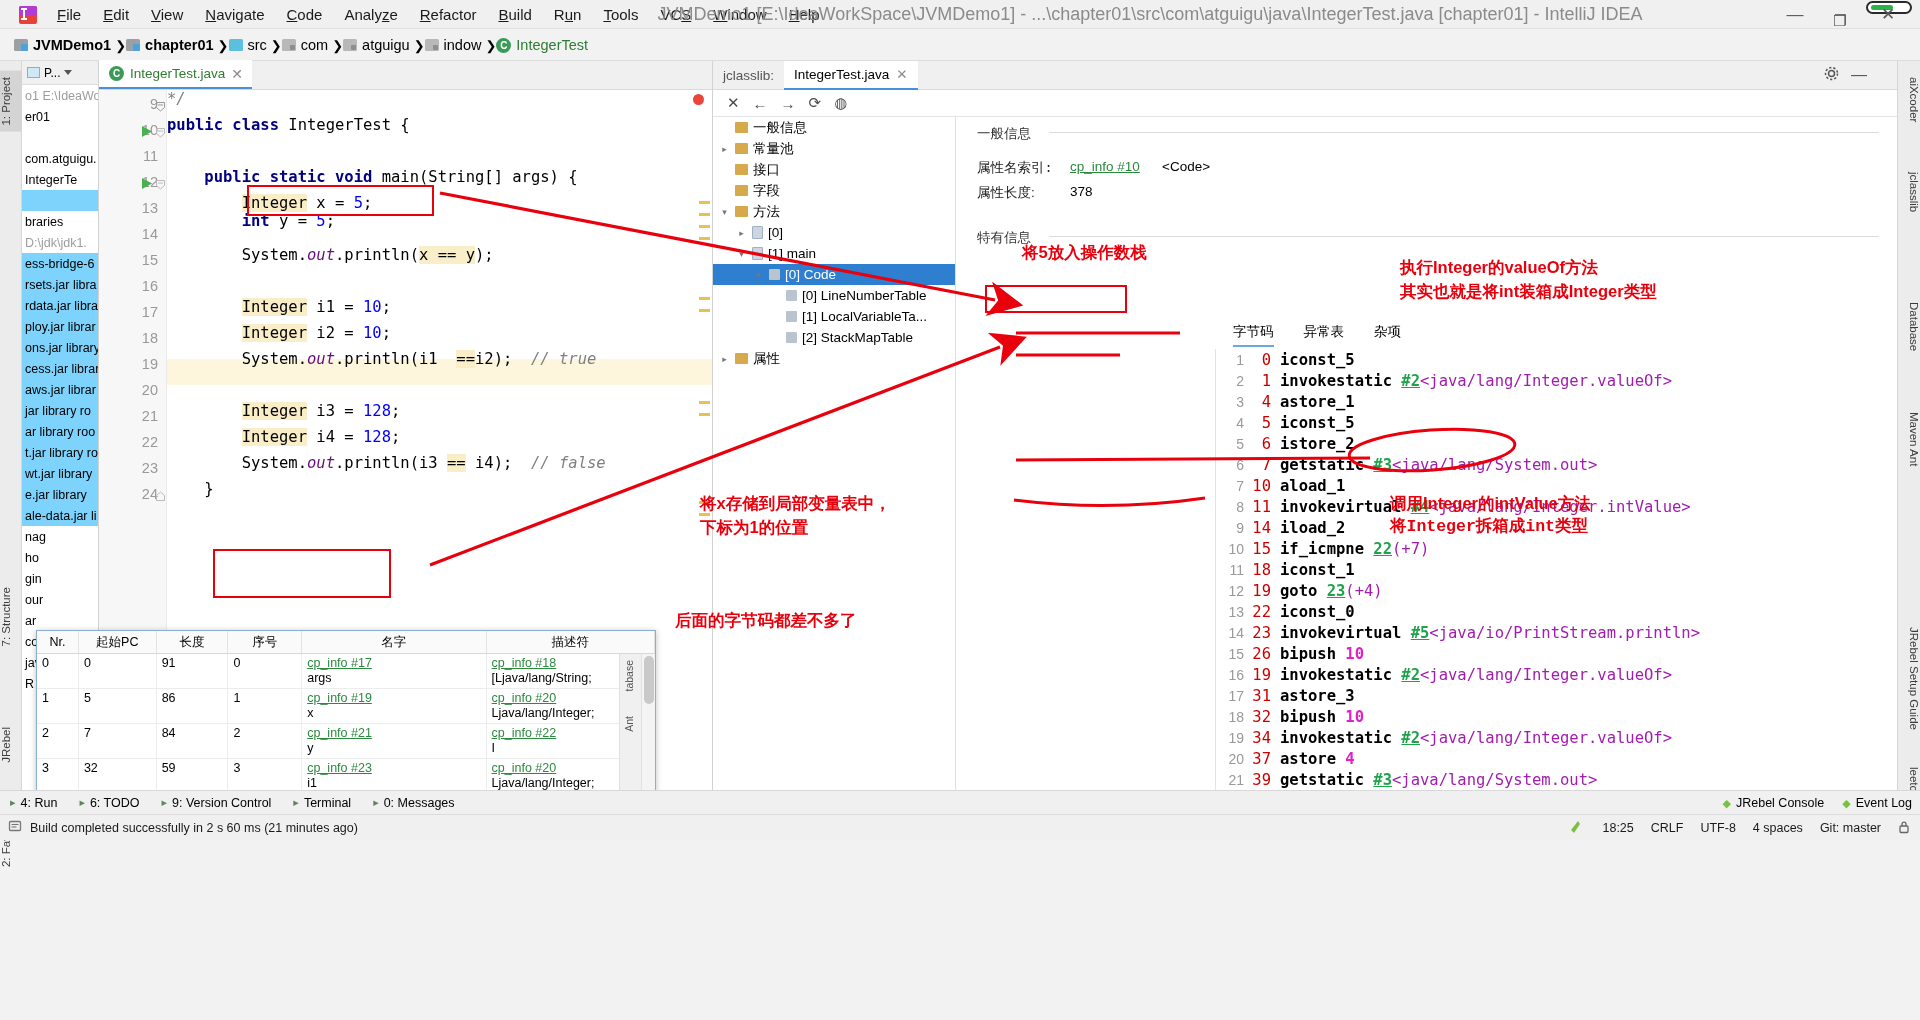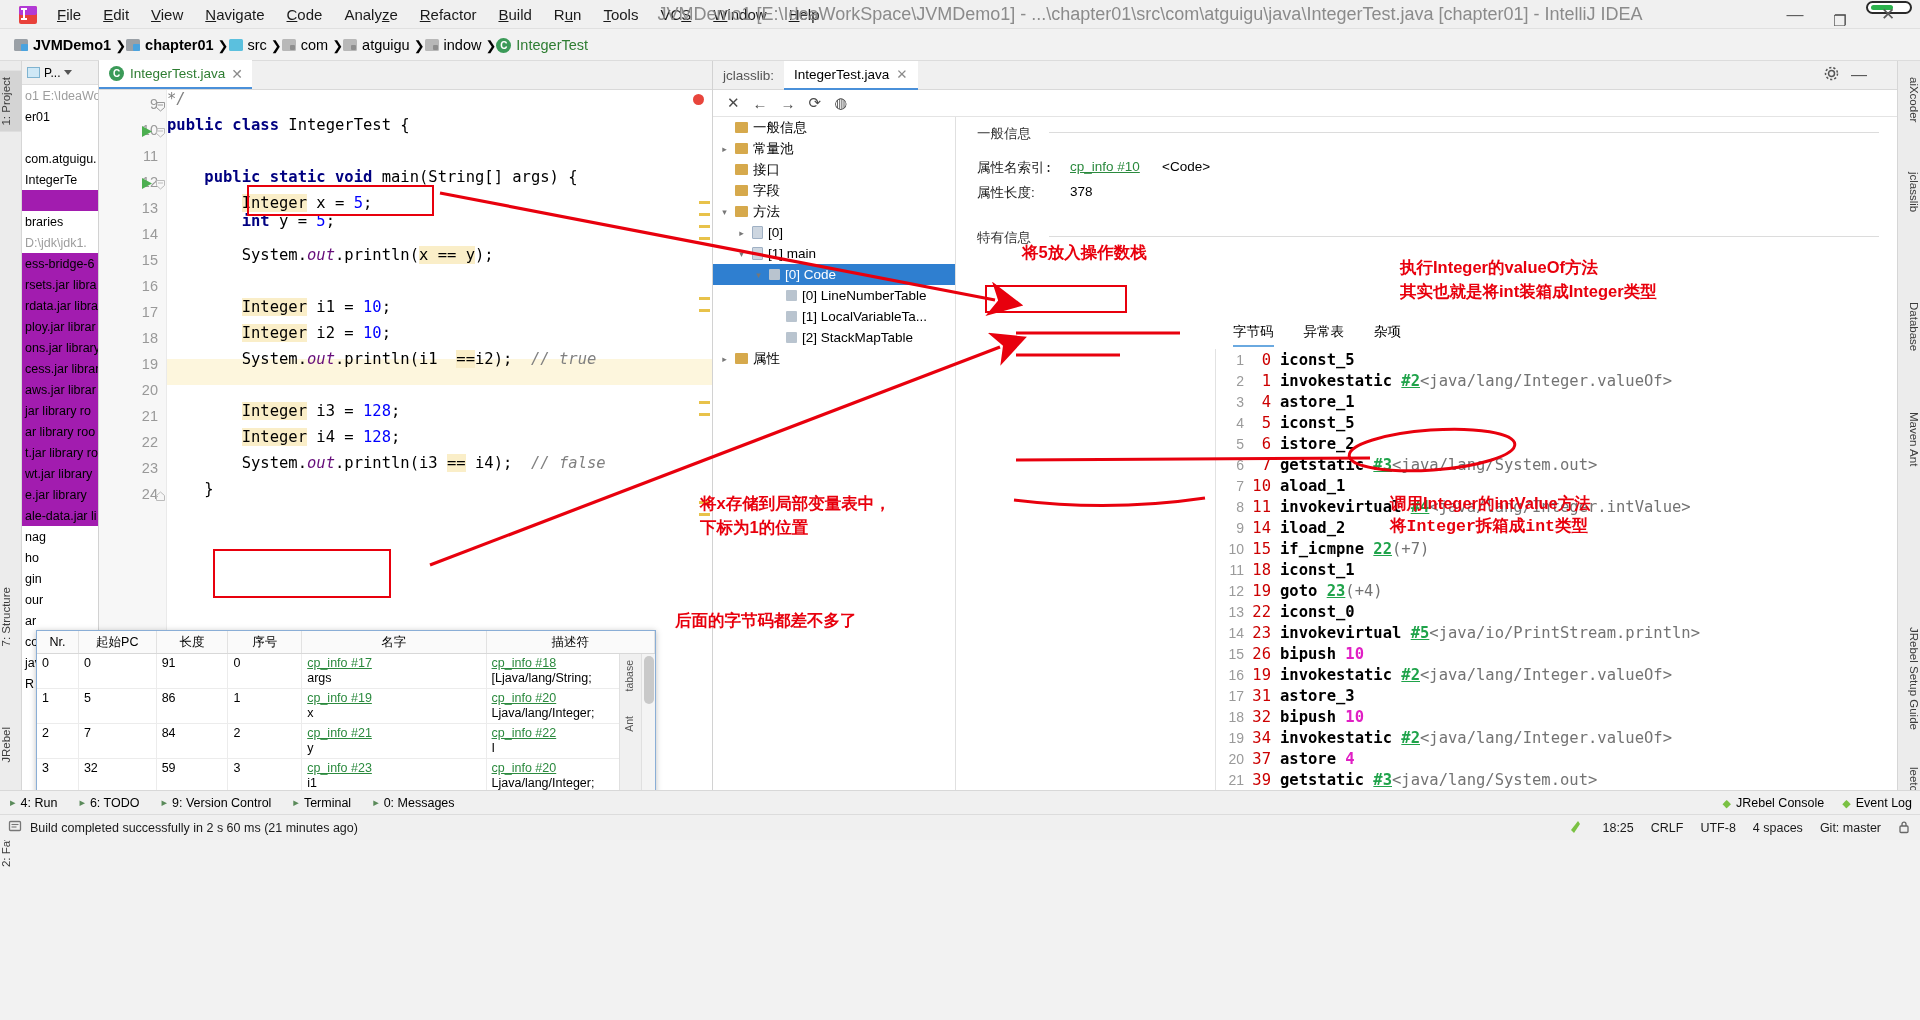--- a/index.html
+++ b/index.html
@@ -74,21 +74,21 @@
           text-align:center; padding:6px 0; white-space:nowrap; }
   .vtab.sel { background:#d4d4d4; }
 
   
   #projpane { left:22px; top:61px; width:90px; height:729px; background:#fff;
               overflow:hidden; font-size:12.5px; }
   #proj-head { height:24px; background:#f0f0f0; border-bottom:1px solid #dedede;
                display:flex; align-items:center; gap:4px; padding-left:5px; font-size:12px;}
   .pj-row { height:21px; display:flex; align-items:center; padding-left:3px;
             white-space:nowrap; overflow:hidden; }
-  .pj-row.lib { background:#a21caf; }
+  .pj-row.lib { background:#7dd3fc; }
   .pj-dim { color:#9d9d9d; }
 
   
   #editor { left:98px; top:61px; width:614px; height:729px; background:#fff;
             border-left:1px solid #d2d2d2; }
   #tabstrip { height:29px; background:#f0f0f0; border-bottom:1px solid #d9d9d9;
               display:flex; align-items:flex-end; }
   #etab { height:29px; background:#fff; border-bottom:2px solid #4a90d9;
           display:flex; align-items:center; gap:6px; padding:0 9px 0 10px;
           font-size:13.5px; }
@@ -147,21 +147,21 @@
 
   #bclist { position:absolute; left:258px; top:232px; width:683px; height:441px;
             font-family:"DejaVu Sans Mono", monospace; font-size:15.5px;
             border-left:1px solid #e2e2e2; overflow:hidden; }
   .bcrow { height:21px; white-space:nowrap; display:flex; align-items:center; }
   .bcn { width:34px; text-align:right; color:#9a9a9a; font-size:14px;
          font-family:"Liberation Sans", sans-serif; padding-right:6px; }
   .bco { width:30px; text-align:right; color:#cc0000; padding-right:9px; }
   .bci { color:#000; font-weight:bold; }
   .bcref { color:#1fa34a; text-decoration:underline; font-weight:bold; }
-  .bcdesc { color:#737373; }
+  .bcdesc { color:#a21caf; }
   .bcmag { color:#e01fc4; font-weight:bold; }
   .bcjmp { color:#1fa34a; text-decoration:underline; font-weight:bold; }
 
   
   #lvt { left:36px; top:630px; width:620px; height:164px; background:#fff;
          border:1px solid #8aaed6; box-shadow:0 1px 6px rgba(0,0,0,.25);
          overflow:hidden; font-size:12.5px; }
   #lvt-hd { height:23px; background:#fafafa; border-bottom:1px solid #d8d8d8;
             display:flex; }
   #lvt-hd div { border-right:1px solid #e2e2e2; display:flex; align-items:center;

